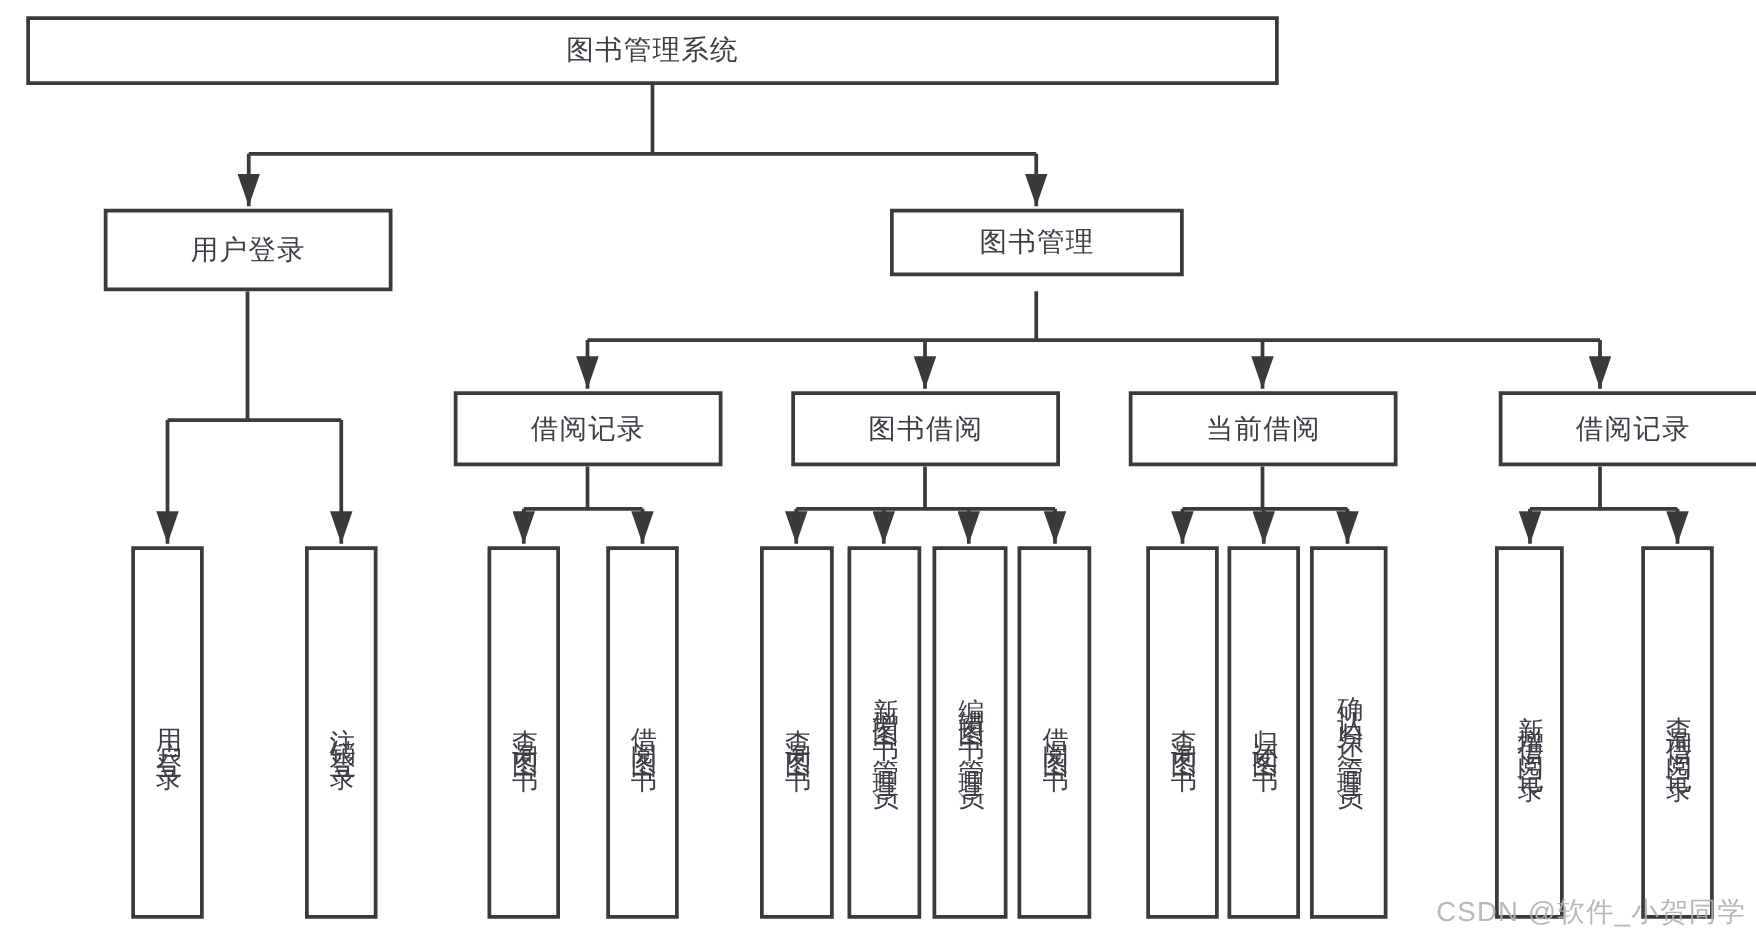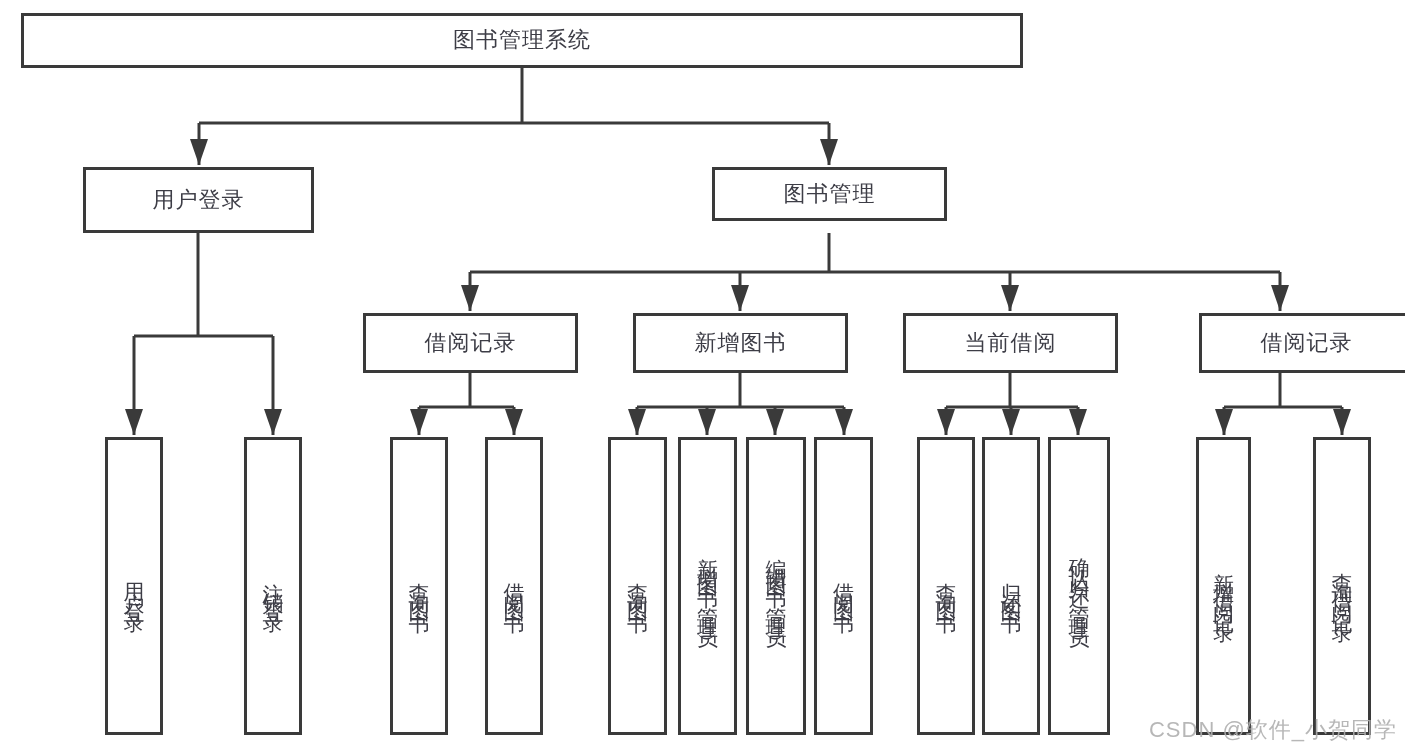--- a/index.html
+++ b/index.html
@@ -119,21 +119,21 @@
       <line x1="1342" y1="407" x2="1342" y2="435" marker-end="url(#arrow)"></line>
     </g>
   </svg>
 
   <div class="box" style="left:21px; top:13px; width:1002px; height:55px;">图书管理系统</div>
 
   <div class="box" style="left:83px; top:167px; width:231px; height:66px;">用户登录</div>
   <div class="box" style="left:712px; top:167px; width:235px; height:54px;">图书管理</div>
 
   <div class="box" style="left:363px; top:313px; width:215px; height:60px;">借阅记录</div>
-  <div class="box" style="left:633px; top:313px; width:215px; height:60px;">新增图书</div>
+  <div class="box" style="left:633px; top:313px; width:215px; height:60px;">图书借阅</div>
   <div class="box" style="left:903px; top:313px; width:215px; height:60px;">当前借阅</div>
   <div class="box" style="left:1199px; top:313px; width:215px; height:60px;">借阅记录</div>
 
   <div class="leaf" style="left:105px; width:58px;">用户登录</div>
   <div class="leaf" style="left:244px; width:58px;">注销登录</div>
 
   <div class="leaf" style="left:390px; width:58px;">查询图书</div>
   <div class="leaf" style="left:485px; width:58px;">借阅图书</div>
 
   <div class="leaf" style="left:608px; width:59px;">查询图书</div>

